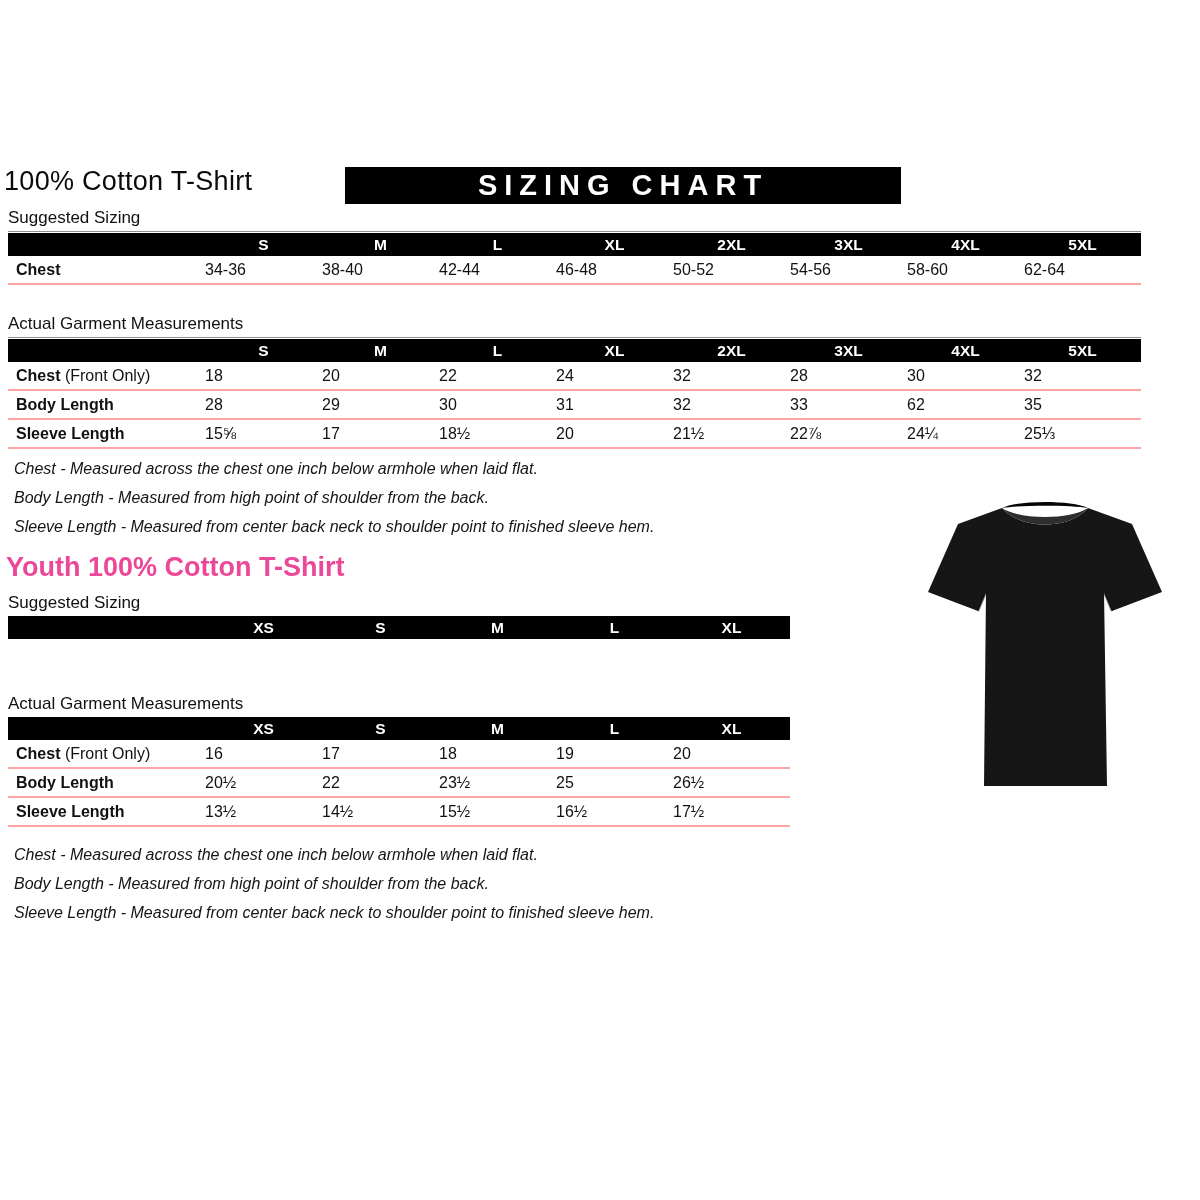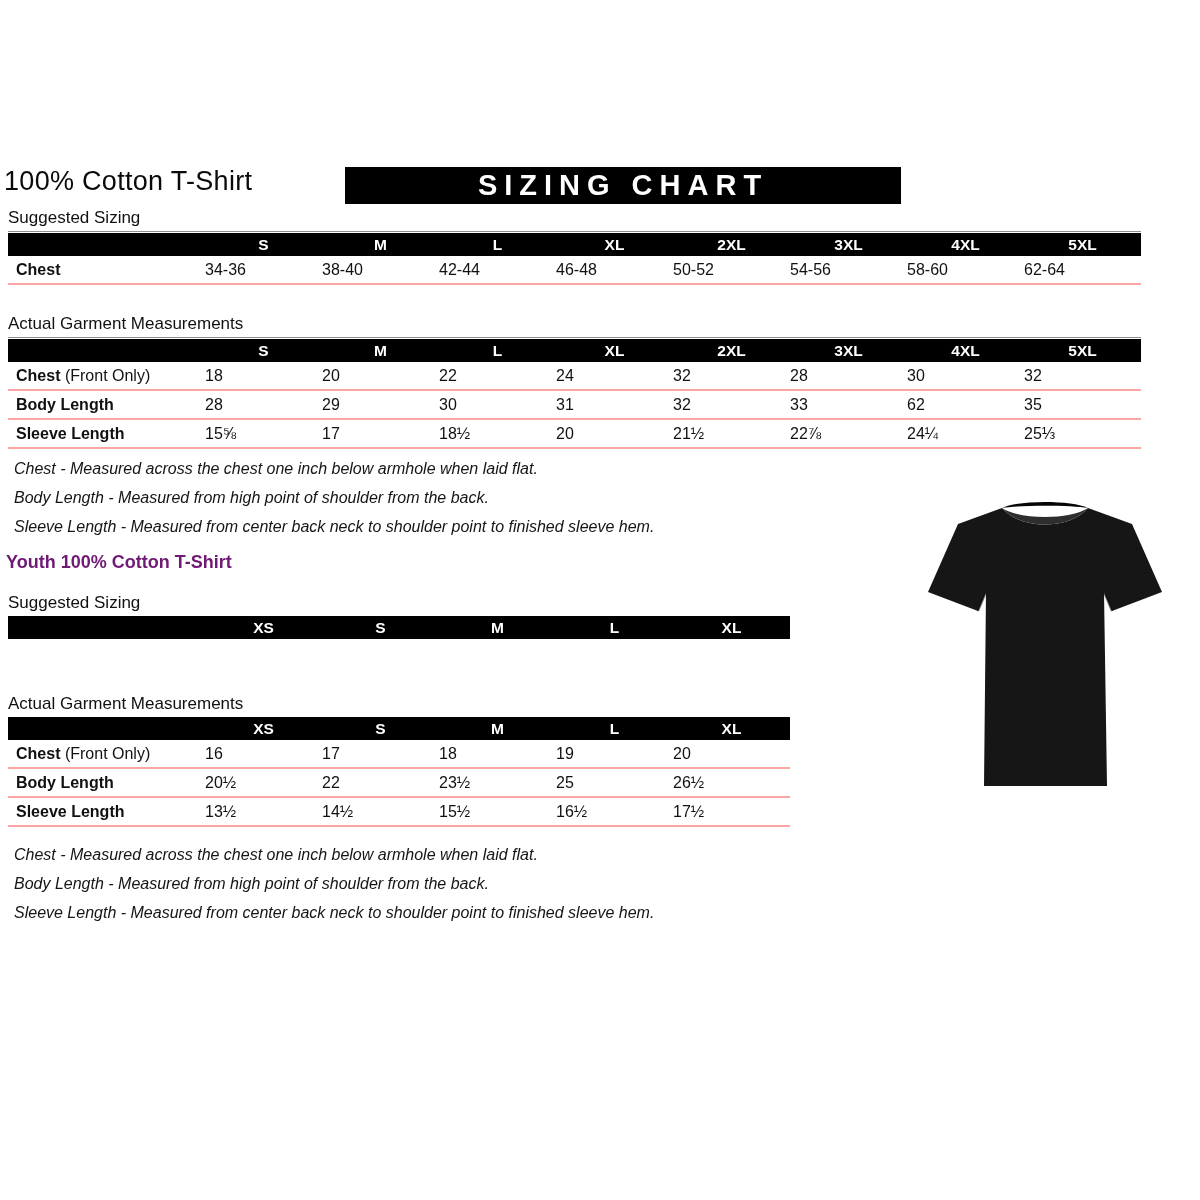--- a/index.html
+++ b/index.html
@@ -4,21 +4,21 @@
 <style>
   * { margin:0; padding:0; box-sizing:border-box; }
   html,body { background:#fff; }
   body {
     width:1200px; height:1200px; position:relative; overflow:hidden;
     font-family:"Liberation Sans", sans-serif; color:#111;
   }
   .abs { position:absolute; }
 
   .page-title { font-size:27px; font-weight:400; letter-spacing:.3px; color:#0a0a0a; }
-  .youth-title { font-size:18px; font-weight:700; color:#701a75; }
+  .youth-title { font-size:27px; font-weight:700; color:#ec4899; }
 
   .banner {
     background:#000; color:#fff; display:flex; align-items:center; justify-content:center;
     font-weight:700; font-size:29px; letter-spacing:7px;
   }
 
   .section-label {
     font-size:17px; color:#111; padding-bottom:3px;
     border-bottom:1px solid #8f8f8f;
   }

